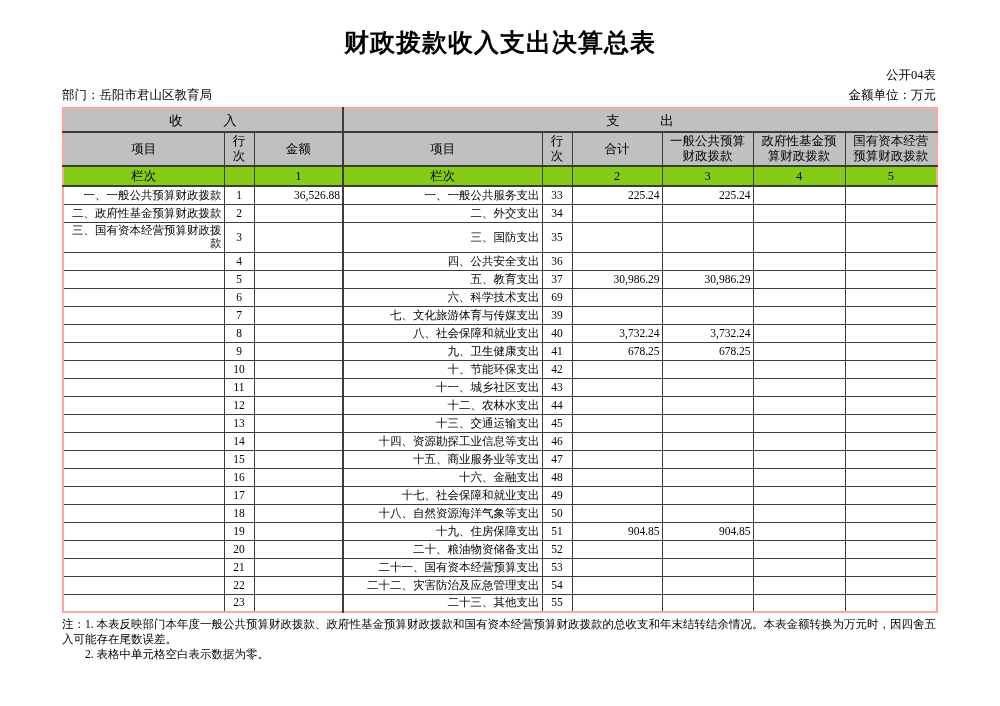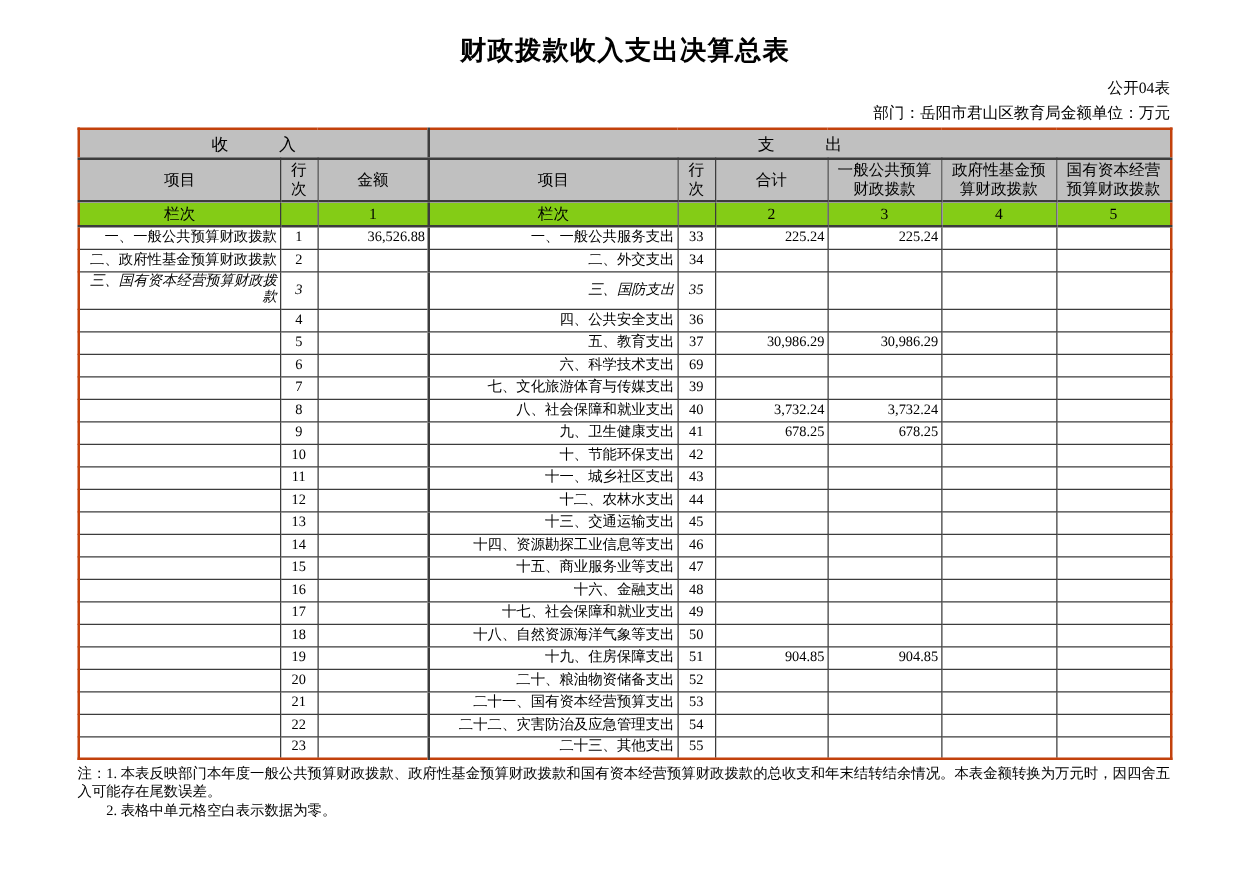--- a/index.html
+++ b/index.html
@@ -1,35 +1,35 @@
 <!DOCTYPE html>
 <html><head>
 <meta charset="utf-8">
 <style>
   * { box-sizing: border-box; margin: 0; padding: 0; }
   html,body { width:1000px; height:706px; background:#fff; color:#000;
     font-family:"Liberation Serif","DejaVu Serif",serif; overflow:hidden; }
   .page { position:relative; width:1000px; height:706px; }
 
-  .title { margin-top:26px; text-align:center; font-size:21px; font-weight:bold; letter-spacing:1px; }
+  .title { margin-top:26px; text-align:center; font-size:25px; font-weight:bold; letter-spacing:1px; }
   .table-code { margin:8px 64px 0 0; text-align:right; font-size:12.5px; }
-  .meta-line { display:flex; justify-content:flex-end; margin:3px 64px 3px 62px; font-size:12.5px; }
+  .meta-line { display:flex; justify-content:space-between; margin:3px 64px 3px 62px; font-size:12.5px; }
 
   table { border-collapse:collapse; table-layout:fixed; width:874px; margin-left:62px;
-          border:2px solid #c2410c; }
+          border:2px solid #fca5a5; }
   th, td { border:1px solid #3c3c3c; overflow:hidden; padding:0 3px; font-weight:normal; }
   thead th, thead td { background:#c0c0c0; font-size:12.5px; text-align:center; line-height:15px;
           border-bottom-width:2px; }
   thead tr.sec-row th { font-size:13.5px; height:24px; }
   thead tr.col-row th { height:34px; }
   thead tr.idx-row td { height:20px; font-size:12.5px; text-align:center; background:#84cc16; }
   .wide-gap { letter-spacing:0; }
 
   tbody tr { height:18px; }
-  tbody tr:nth-child(3) { height:30px;font-style:italic; }
+  tbody tr:nth-child(3) { height:30px; }
   tbody td { font-size:11.5px; line-height:13px; padding:0 2px; }
   td.left  { text-align:right; }
   td.right { text-align:right; }
   td.center{ text-align:center; }
   .sec { border-left-width:2px; }
 
   .notes { margin:4px 60px 0 62px; font-size:11.5px; line-height:15px; }
   .notes p.indent { padding-left:23px; }
 </style>
 </head>

